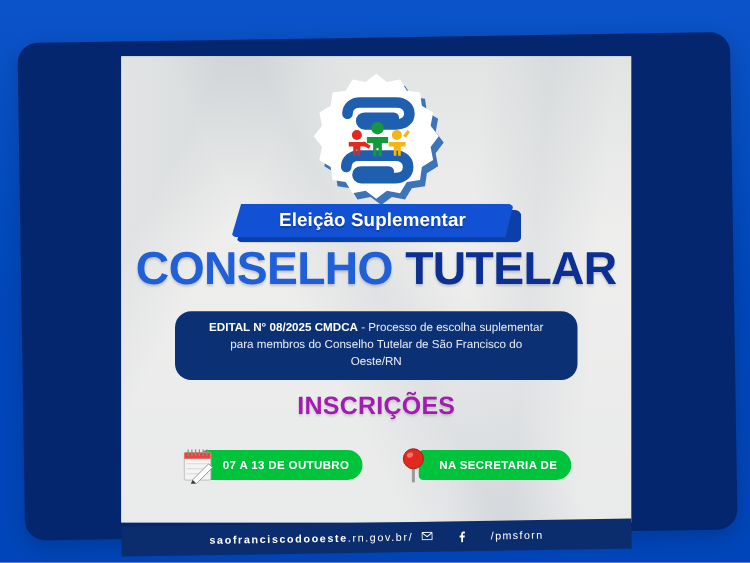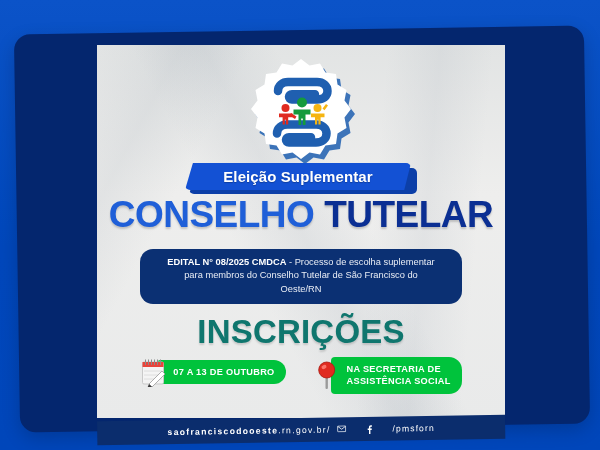--- a/index.html
+++ b/index.html
@@ -149,22 +149,22 @@
     line-height: 1.45;
   }
   .edital b { color: #ffffff; font-weight: bold; }
 
   
   .inscricoes {
     position: absolute;
     left: 0;
     right: 0;
     top: 270px;
-    color: #0f766e;
-    font-size: 33px;
+    color: #a21caf;
+    font-size: 20px;
     font-weight: bold;
     letter-spacing: .2px;
     line-height: 1;
     text-shadow: 0 2px 2px rgba(0,0,0,.15);
   }
 
   
   .badges {
     position: absolute;
     left: 0;
@@ -345,21 +345,20 @@
           <span class="badge-icon">
             <svg viewBox="0 0 26 30" width="26" height="30" aria-hidden="true">
               <rect x="11.5" y="13" width="2.4" height="16" rx="1" fill="#9a9a9a"></rect>
               <circle cx="12.7" cy="10" r="8" fill="#e02a20"></circle>
               <circle cx="12.7" cy="10" r="8" fill="none" stroke="#a81a12" stroke-width="0.8"></circle>
               <ellipse cx="10" cy="7" rx="2.6" ry="1.9" fill="#ff8076" opacity="0.85" transform="rotate(-25 10 7)"></ellipse>
             </svg>
           </span>
           <div class="badge-box">
             <div>NA SECRETARIA DE</div>
-            <div>ASSISTÊNCIA SOCIAL</div>
           </div>
         </div>
 
       </div>
 
     </div>
   </div>
 
   <div class="footer">
     <span class="footer-url"><b>saofranciscodooeste</b><span>.rn.gov.br/</span></span>

